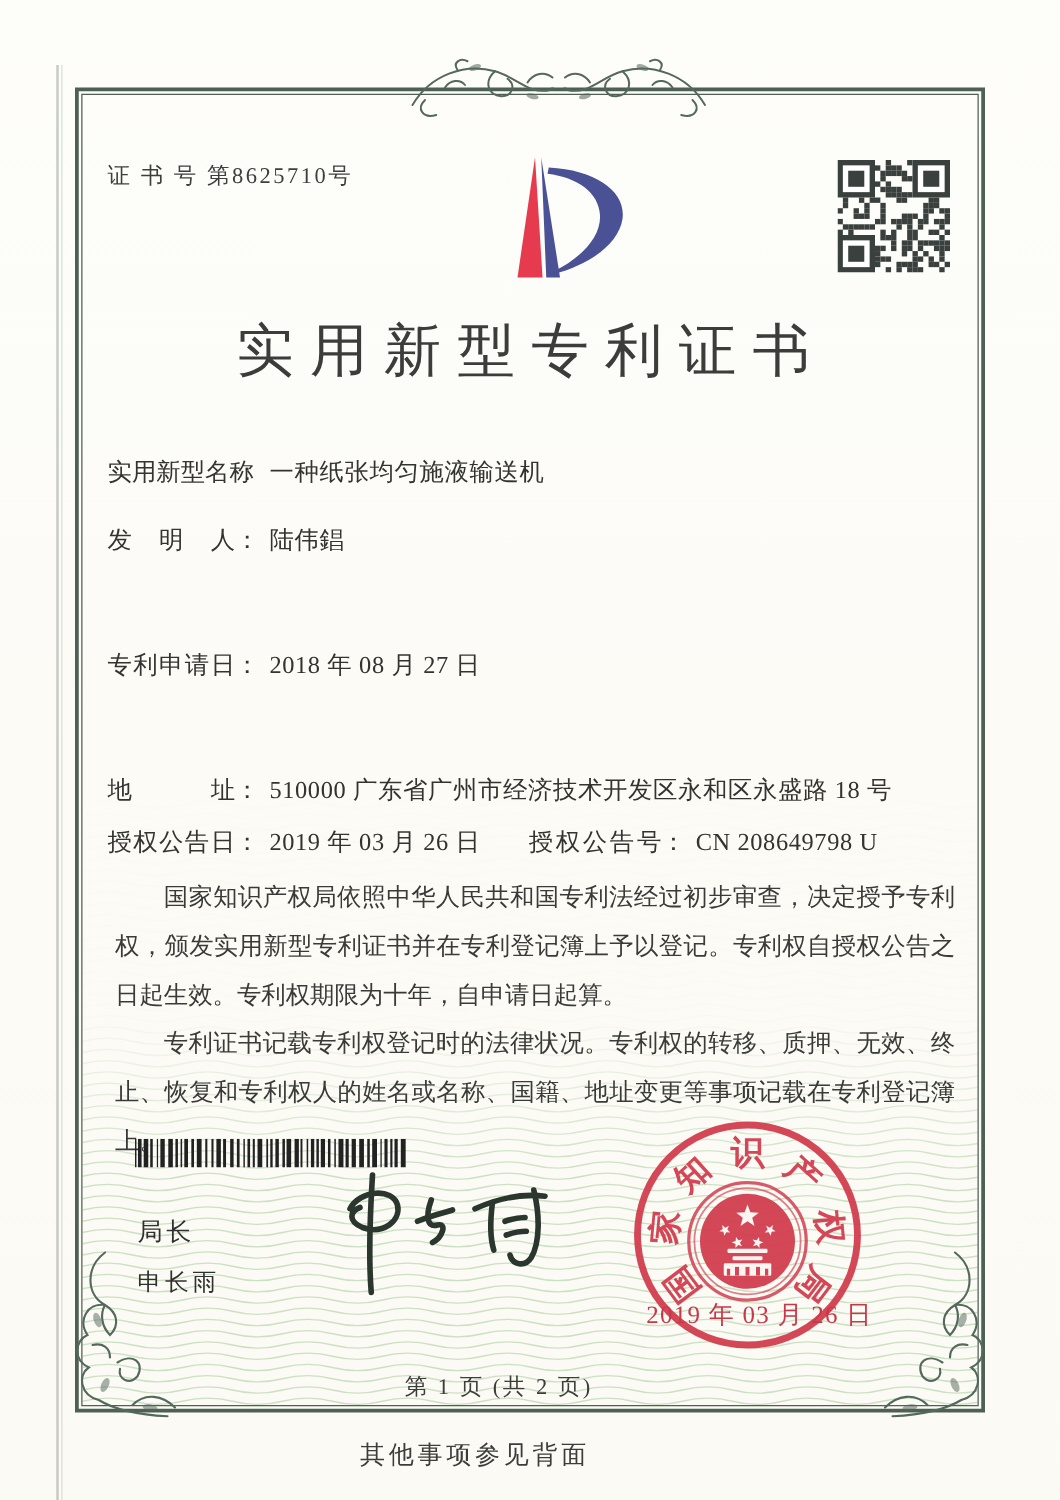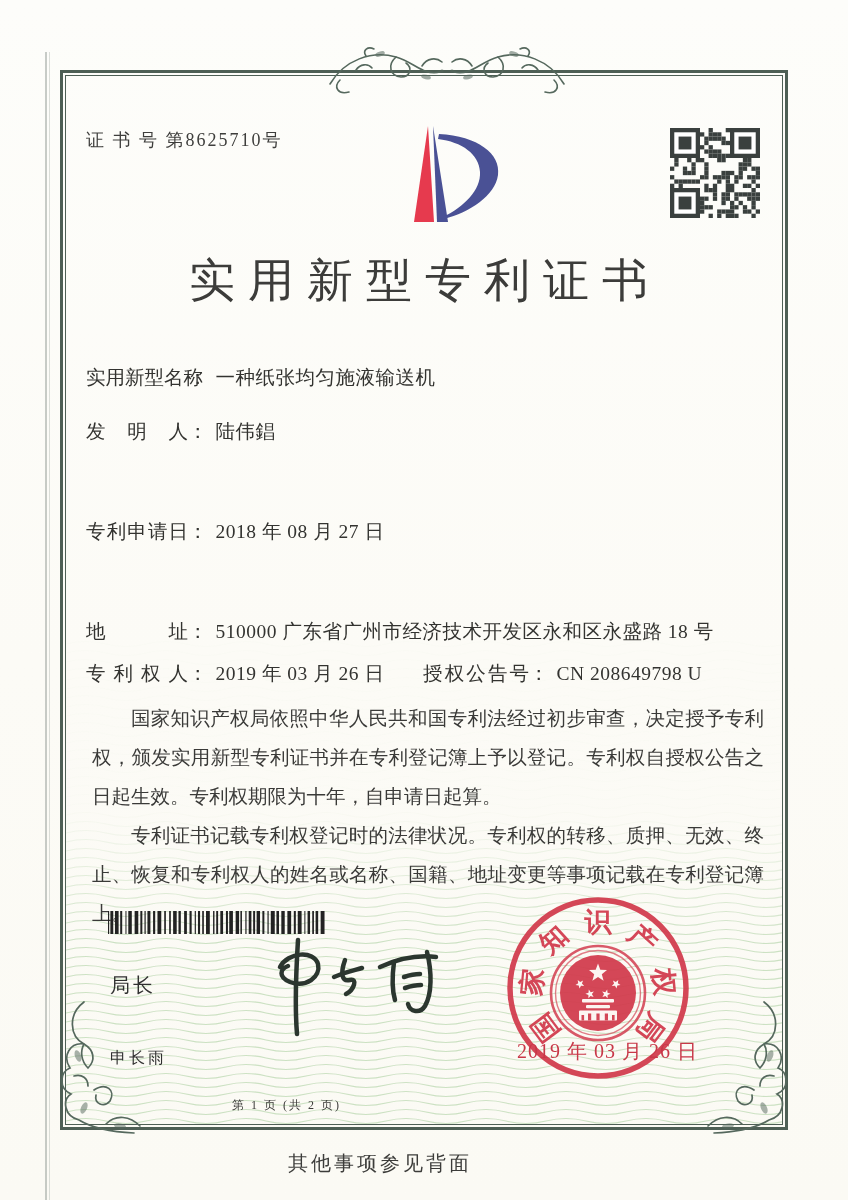--- a/index.html
+++ b/index.html
@@ -39,27 +39,27 @@
   .fvalue{letter-spacing:.5px;}
   .grantno{position:absolute;left:423px;font-size:19.5px;color:var(--ink);white-space:nowrap;}
   .grantno .flabel{width:106px;}
 
   .paras{position:absolute;left:92px;top:699px;width:672px;font-size:19.5px;line-height:39px;color:#3a3a38;text-align:justify;}
   .paras p{margin:0;text-indent:2em;}
 
   .barcode{position:absolute;left:108px;top:911px;}
 
   .chief{position:absolute;left:110px;top:972px;font-size:20px;color:#303030;letter-spacing:3px;}
-  .chiefname{position:absolute;left:110px;top:1048px;font-size:16px;color:#303030;letter-spacing:3px;}
+  .chiefname{position:absolute;left:110px;top:1013px;font-size:19px;color:#303030;letter-spacing:3px;}
   .signature{position:absolute;left:222px;top:922px;}
 
   .seal{position:absolute;left:503px;top:893px;opacity:.93;}
   .sealdate{position:absolute;left:517px;top:1038px;font-size:20px;color:#c83848;letter-spacing:1px;z-index:5;white-space:nowrap;}
 
-  .pageinfo{position:absolute;left:232px;top:1097px;width:290px;text-align:left;font-size:12px;letter-spacing:2px;color:#3c3c3a;}
+  .pageinfo{position:absolute;left:254px;top:1097px;width:290px;text-align:center;font-size:18px;letter-spacing:2px;color:#3c3c3a;}
   .backnote{position:absolute;left:0;top:1150px;width:760px;text-align:center;font-size:20px;letter-spacing:3px;color:#3c3c3a;}
 
   .orn{position:absolute;pointer-events:none;}
   .mirror{transform:scaleX(-1);}
 </style>
 </head>
 <body>
 
 <div id="page">
 
@@ -355,21 +355,21 @@
   <div class="field" style="top:418px;">
     <span class="flabel">发明人</span><span class="fcolon">：</span><span class="fvalue">陆伟錩</span>
   </div>
   <div class="field" style="top:518px;">
     <span class="flabel">专利申请日</span><span class="fcolon">：</span><span class="fvalue">2018 年 08 月 27 日</span>
   </div>
   <div class="field" style="top:618px;">
     <span class="flabel">地址</span><span class="fcolon">：</span><span class="fvalue">510000 广东省广州市经济技术开发区永和区永盛路 18 号</span>
   </div>
   <div class="field" style="top:660px;">
-    <span class="flabel">专利权人</span><span class="fcolon">：</span><span class="fvalue">2019 年 03 月 26 日</span>
+    <span class="flabel">授权公告日</span><span class="fcolon">：</span><span class="fvalue">2019 年 03 月 26 日</span>
   </div>
   <div class="grantno" style="top:660px;">
     <span class="flabel">授权公告号</span><span class="fcolon">：</span><span class="fvalue">CN 208649798 U</span>
   </div>
 
   <div class="paras">
     <p>国家知识产权局依照中华人民共和国专利法经过初步审查，决定授予专利权，颁发实用新型专利证书并在专利登记簿上予以登记。专利权自授权公告之日起生效。专利权期限为十年，自申请日起算。</p>
     <p>专利证书记载专利权登记时的法律状况。专利权的转移、质押、无效、终止、恢复和专利权人的姓名或名称、国籍、地址变更等事项记载在专利登记簿上。</p>
   </div>
 

